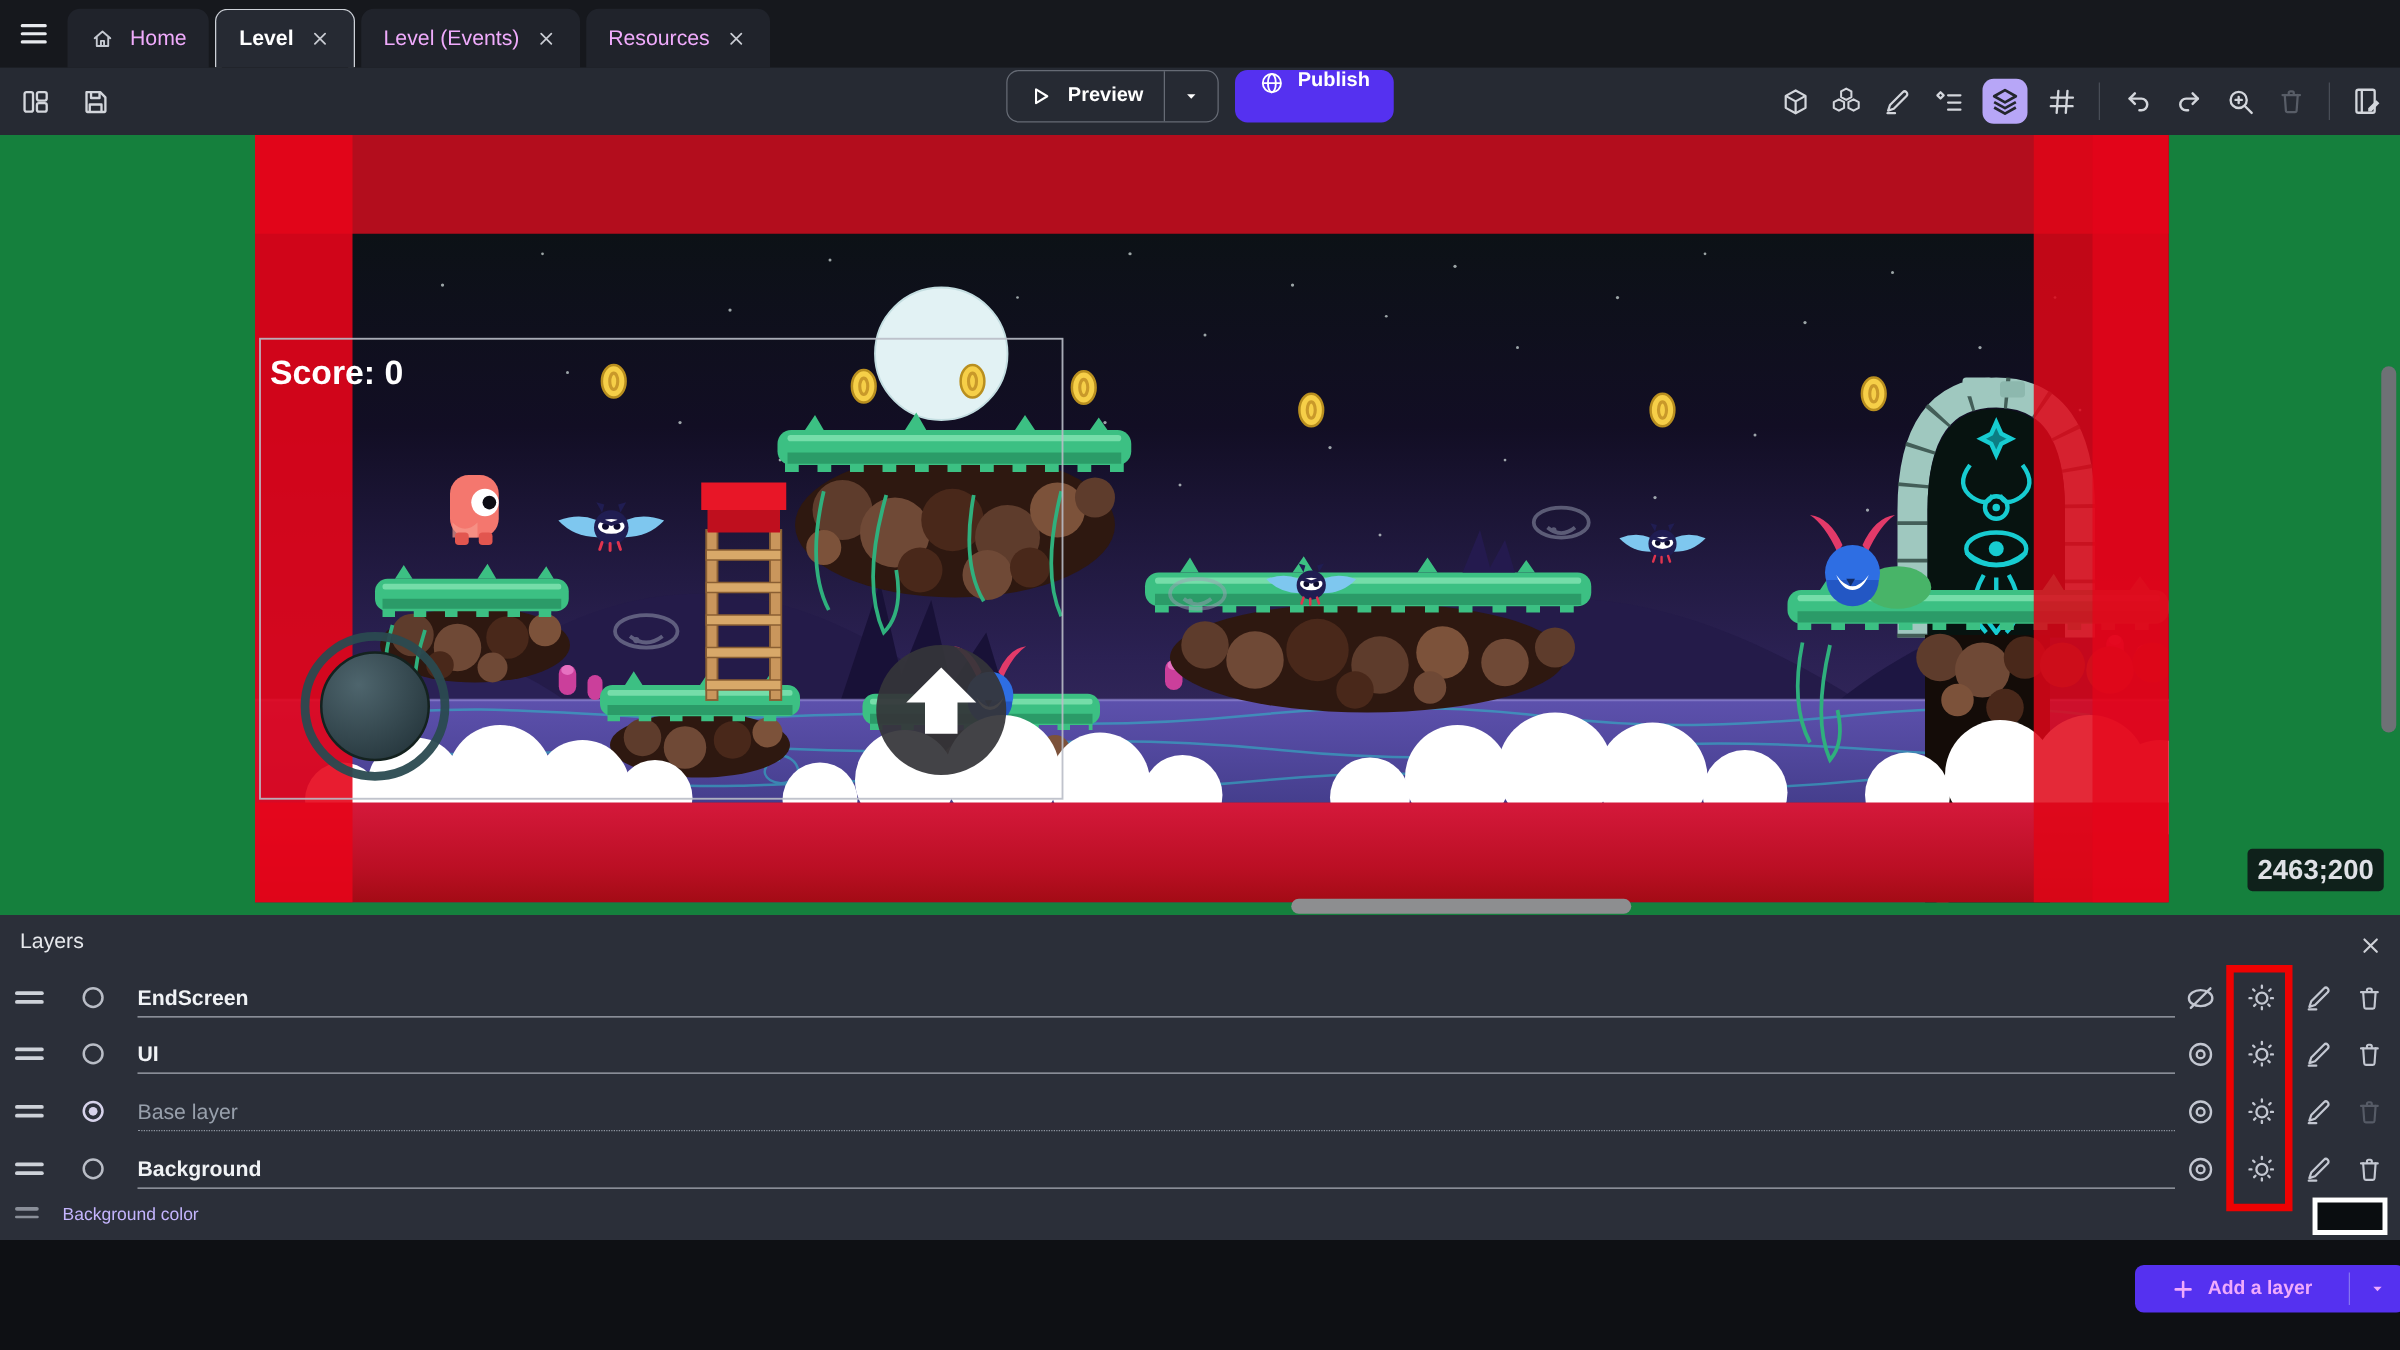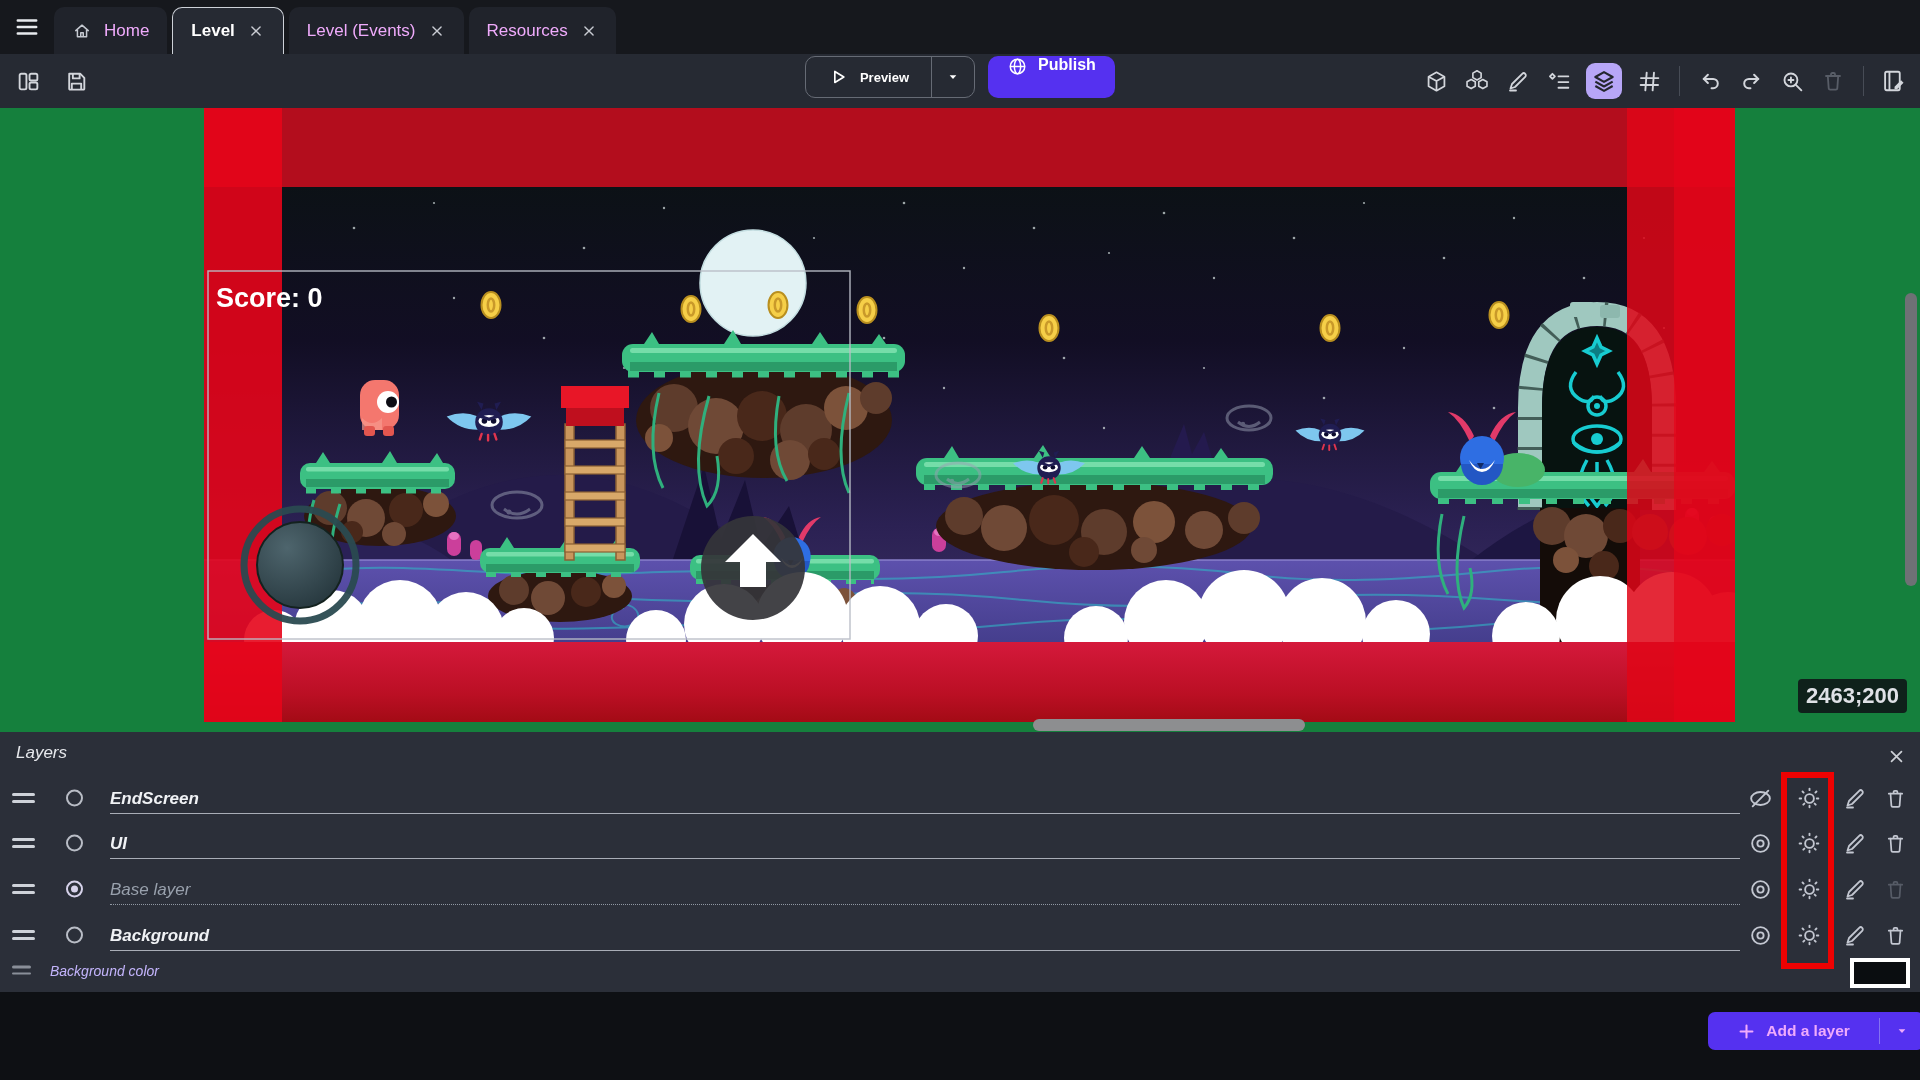--- a/index.html
+++ b/index.html
@@ -26,21 +26,21 @@
   .tb-right { position:absolute; right:12px; top:0; height:54px; display:flex; align-items:center; gap:13px; }
   .tbtn { background:none; border:none; color:#d3d6dc; width:28px; height:28px;
           display:flex; align-items:center; justify-content:center; cursor:pointer; }
   .tbtn.dim { color:#585d67; }
   .tbtn.activebox { width:36px; height:36px; background:#b7a6f7; border-radius:9px; color:#23262e; }
   .tb-div { width:1px; height:30px; background:#474c56; margin:0 3px; }
   .preview-btn { position:absolute; left:805px; top:2px; width:170px; height:42px;
                  border:1px solid #666b75; border-radius:10px; background:transparent;
                  display:flex; align-items:center; color:#fff; cursor:pointer; }
   .pv-main { flex:1; display:flex; align-items:center; justify-content:center; gap:12px;
-             font-size:13px; font-weight:bold; }
+             font-size:16px; font-weight:bold; }
   .pv-sep { width:1px; height:40px; background:#666b75; }
   .pv-caret { width:42px; display:flex; align-items:center; justify-content:center; }
   .publish-btn { position:absolute; left:988px; top:2px; width:127px; height:42px;
                  background:#5531f0; border:none; border-radius:10px; color:#fff;
                  display:flex; align-items:flex-start; justify-content:center; gap:10px;
                  font-size:16px; font-weight:bold; cursor:pointer; }
 
   
   .canvas { position:absolute; left:0; top:108px; width:1920px; height:624px;
             background:#15803d; overflow:hidden; }
@@ -48,21 +48,21 @@
   .coord-badge { position:absolute; left:1798px; top:571px; min-width:98px; height:34px;
                  background:rgba(15,19,23,.88); border-radius:4px; color:#dfe1e6;
                  font-size:22px; font-weight:bold; display:flex; align-items:center;
                  justify-content:center; padding:0 8px; }
   .hscroll { position:absolute; left:1033px; top:611px; width:272px; height:12px;
              background:#8d8e90; border-radius:7px; }
   .vscroll { position:absolute; left:1905px; top:185px; width:12px; height:293px;
              background:#6e7175; border-radius:7px; }
 
   
-  .layers-panel { position:absolute; left:0; top:732px; width:1920px; height:260px; background:#2b2f39;font-style:italic; }
+  .layers-panel { position:absolute; left:0; top:732px; width:1920px; height:260px; background:#2b2f39; }
   .panel-title { position:absolute; left:16px; top:11px; font-size:17px; color:#e6e8ec; }
   .panel-close { position:absolute; left:1884px; top:12px; width:24px; height:24px;
                  background:none; border:none; color:#ced1d7; display:flex;
                  align-items:center; justify-content:center; cursor:pointer; }
   .lrow { position:absolute; left:0; width:1920px; height:40px; }
   .drag { position:absolute; left:12px; top:50%; transform:translateY(-50%);
           display:flex; flex-direction:column; gap:4px; cursor:grab; }
   .drag i { display:block; width:23px; height:3px; background:#ced2d9; border-radius:2px; }
   .drag.small i { width:19px; height:2.5px; background:#8a8f99; }
   .radio { position:absolute; left:66px; top:50%; transform:translateY(-50%);

